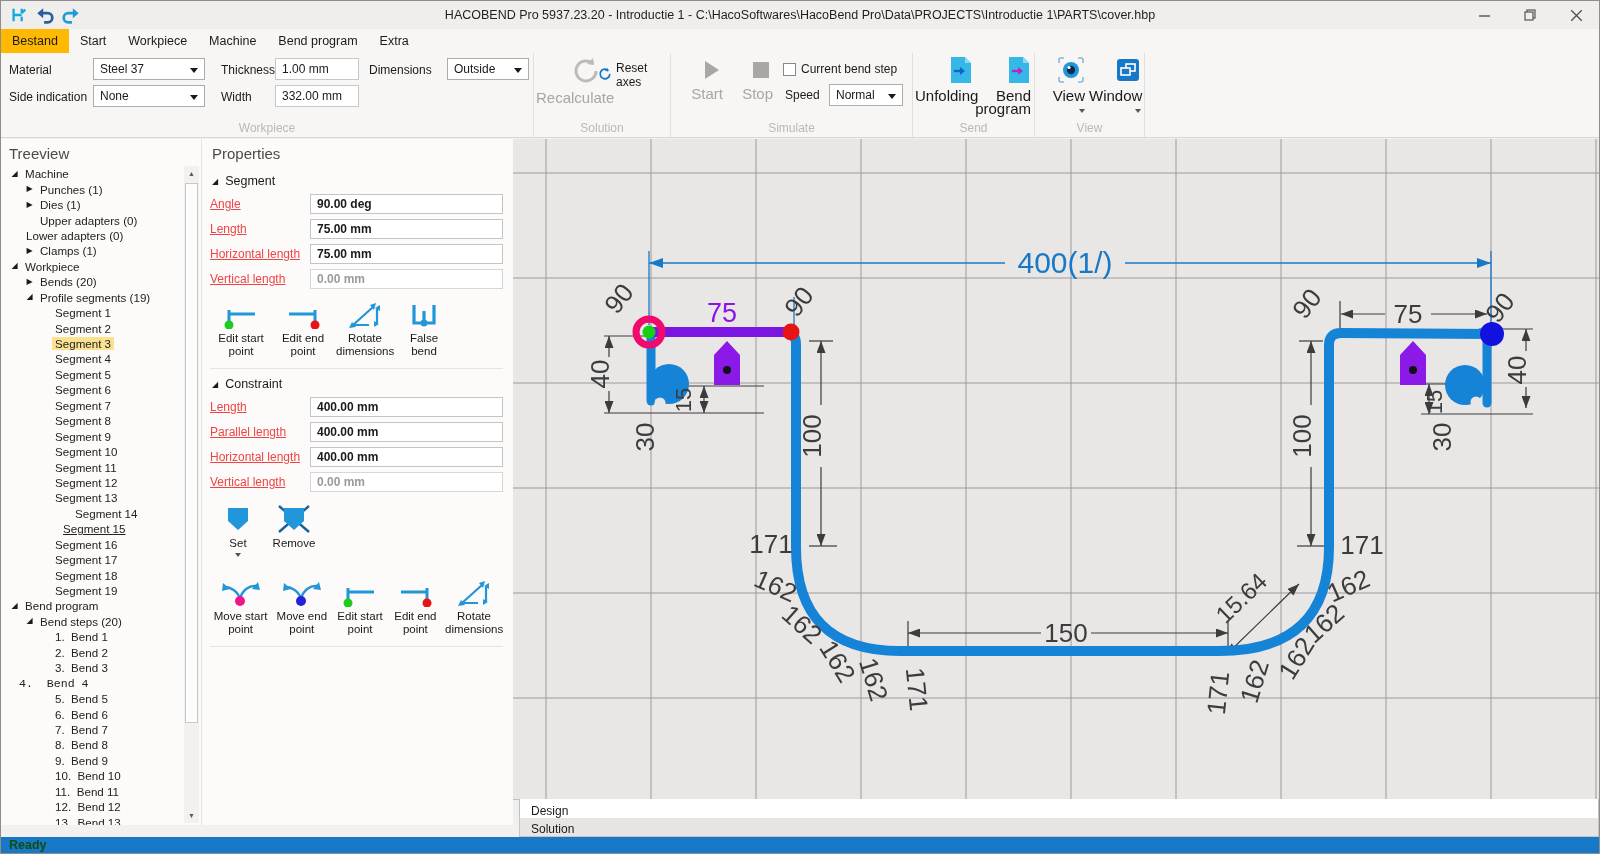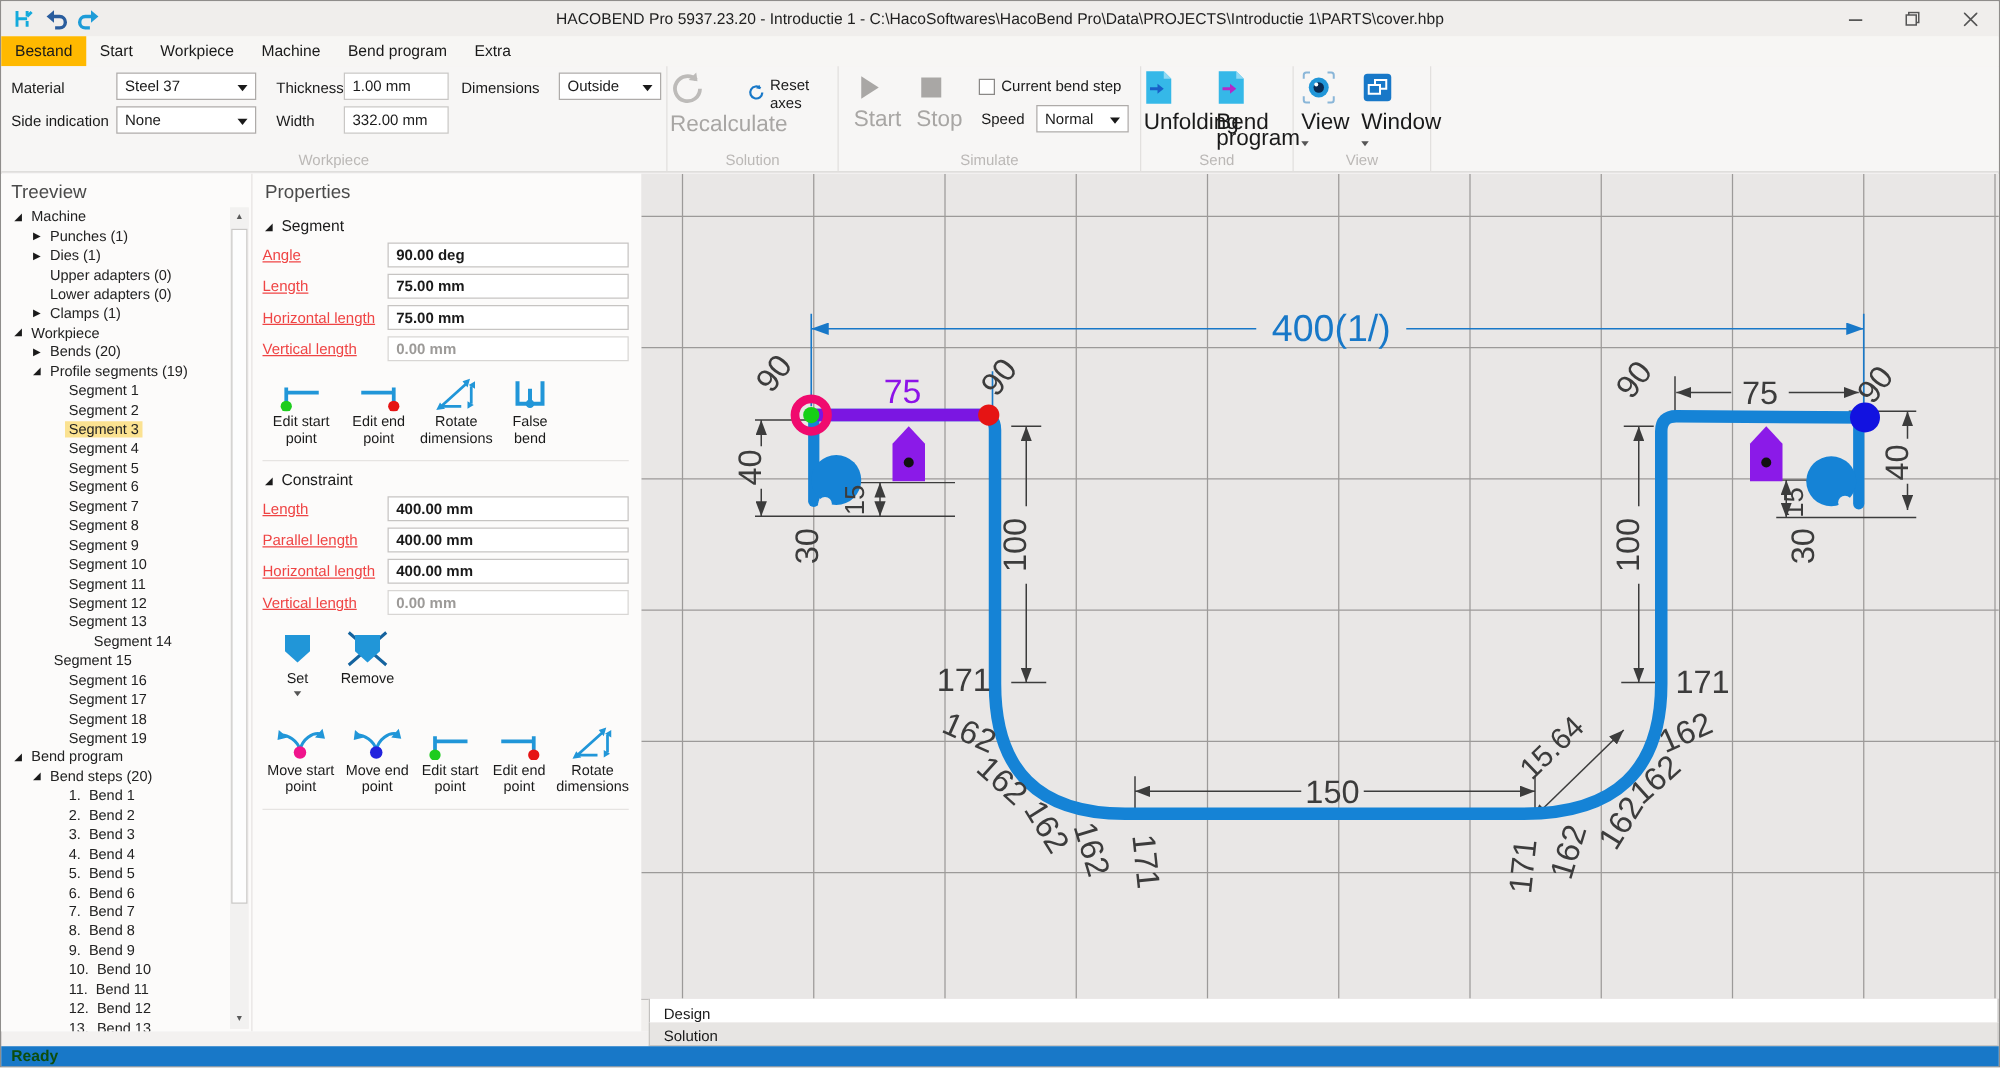--- a/index.html
+++ b/index.html
@@ -22,21 +22,21 @@
   .menu-item.active { background:#ffb900; }
 
   
   .ribbon { position:absolute; top:52px; left:0; right:0; height:85px; background:#f7f6f5; border-bottom:1px solid #d8d6d4; display:flex; }
   .rgroup { position:relative; height:100%; border-right:1px solid #e2e0de; }
   .rgroup-label { position:absolute; bottom:2px; left:0; right:0; text-align:center; font-size:12px; color:#bbb8b6; }
   .rlabel { position:absolute; font-size:12px; color:#1a1a1a; }
   .rselect { position:absolute; height:22px; background:#fff; border:1px solid #aeaba9; font-size:12px; padding:3px 16px 0 6px; }
   .rselect::after { content:""; position:absolute; right:6px; top:9px; border:4px solid transparent; border-top:5px solid #1a1a1a; }
   .rinput { position:absolute; height:22px; background:#fff; border:1px solid #c9c7c5; font-size:12px; padding:3px 6px 0 6px; }
-  .rbigbtn { position:absolute; text-align:left; font-size:18px; color:#1a1a1a; }
+  .rbigbtn { position:absolute; text-align:right; font-size:15px; color:#1a1a1a; }
   .rbigbtn .lbl { margin-top:2px; line-height:13px; }
   .rbigbtn.disabled .lbl { color:#a8a6a4; }
   .rsmallbtn { position:absolute; display:flex; align-items:center; gap:4px; font-size:12px; }
   .chkrow { position:absolute; display:flex; align-items:center; gap:5px; font-size:12px; }
   .chkbox { width:13px; height:13px; background:#fff; border:1px solid #8a8886; }
   .caret { display:inline-block; border:3.5px solid transparent; border-top:4.5px solid #555; margin-top:3px; }
 
   
   .main { position:absolute; top:138px; bottom:28px; left:0; right:0; background:#fcfbfa; }
   .treeview { position:absolute; left:0; top:0; bottom:0; width:200px; background:#fcfbfa; }
@@ -275,21 +275,21 @@
           <div class="tree-row" style="padding-left: 21px;">
             <span class="tree-arrow">▶</span>
             <span class="tree-label">Dies (1)</span>
           </div>
 
           <div class="tree-row" style="padding-left: 21px;">
             <span class="tree-arrow"></span>
             <span class="tree-label">Upper adapters (0)</span>
           </div>
 
-          <div class="tree-row" style="padding-left: 21px;">
+          <div class="tree-row" style="padding-left: 7px;">
             <span class="tree-arrow"></span>
             <span class="tree-label">Lower adapters (0)</span>
           </div>
 
           <div class="tree-row" style="padding-left: 21px;">
             <span class="tree-arrow">▶</span>
             <span class="tree-label">Clamps (1)</span>
           </div>
 
           <div class="tree-row" style="padding-left: 6px;">
@@ -370,21 +370,21 @@
           <div class="tree-row" style="padding-left: 36px;">
             <span class="tree-arrow"></span>
             <span class="tree-label">Segment 13</span>
           </div>
 
           <div class="tree-row" style="padding-left: 56px;">
             <span class="tree-arrow"></span>
             <span class="tree-label">Segment 14</span>
           </div>
 
-          <div class="tree-row" style="padding-left: 24px;">
+          <div class="tree-row" style="padding-left: 44px; text-decoration: underline;">
             <span class="tree-arrow"></span>
             <span class="tree-label">Segment 15</span>
           </div>
 
           <div class="tree-row" style="padding-left: 36px;">
             <span class="tree-arrow"></span>
             <span class="tree-label">Segment 16</span>
           </div>
 
           <div class="tree-row" style="padding-left: 36px;">
@@ -420,21 +420,21 @@
           <div class="tree-row" style="padding-left: 36px;">
             <span class="tree-arrow"></span>
             <span class="tree-label">2.  Bend 2</span>
           </div>
 
           <div class="tree-row" style="padding-left: 36px;">
             <span class="tree-arrow"></span>
             <span class="tree-label">3.  Bend 3</span>
           </div>
 
-          <div class="tree-row" style="padding-left: 36px;">
+          <div class="tree-row" style=" font-family: Liberation Mono, monospace;">
             <span class="tree-arrow"></span>
             <span class="tree-label">4.  Bend 4</span>
           </div>
 
           <div class="tree-row" style="padding-left: 36px;">
             <span class="tree-arrow"></span>
             <span class="tree-label">5.  Bend 5</span>
           </div>
 
           <div class="tree-row" style="padding-left: 36px;">

